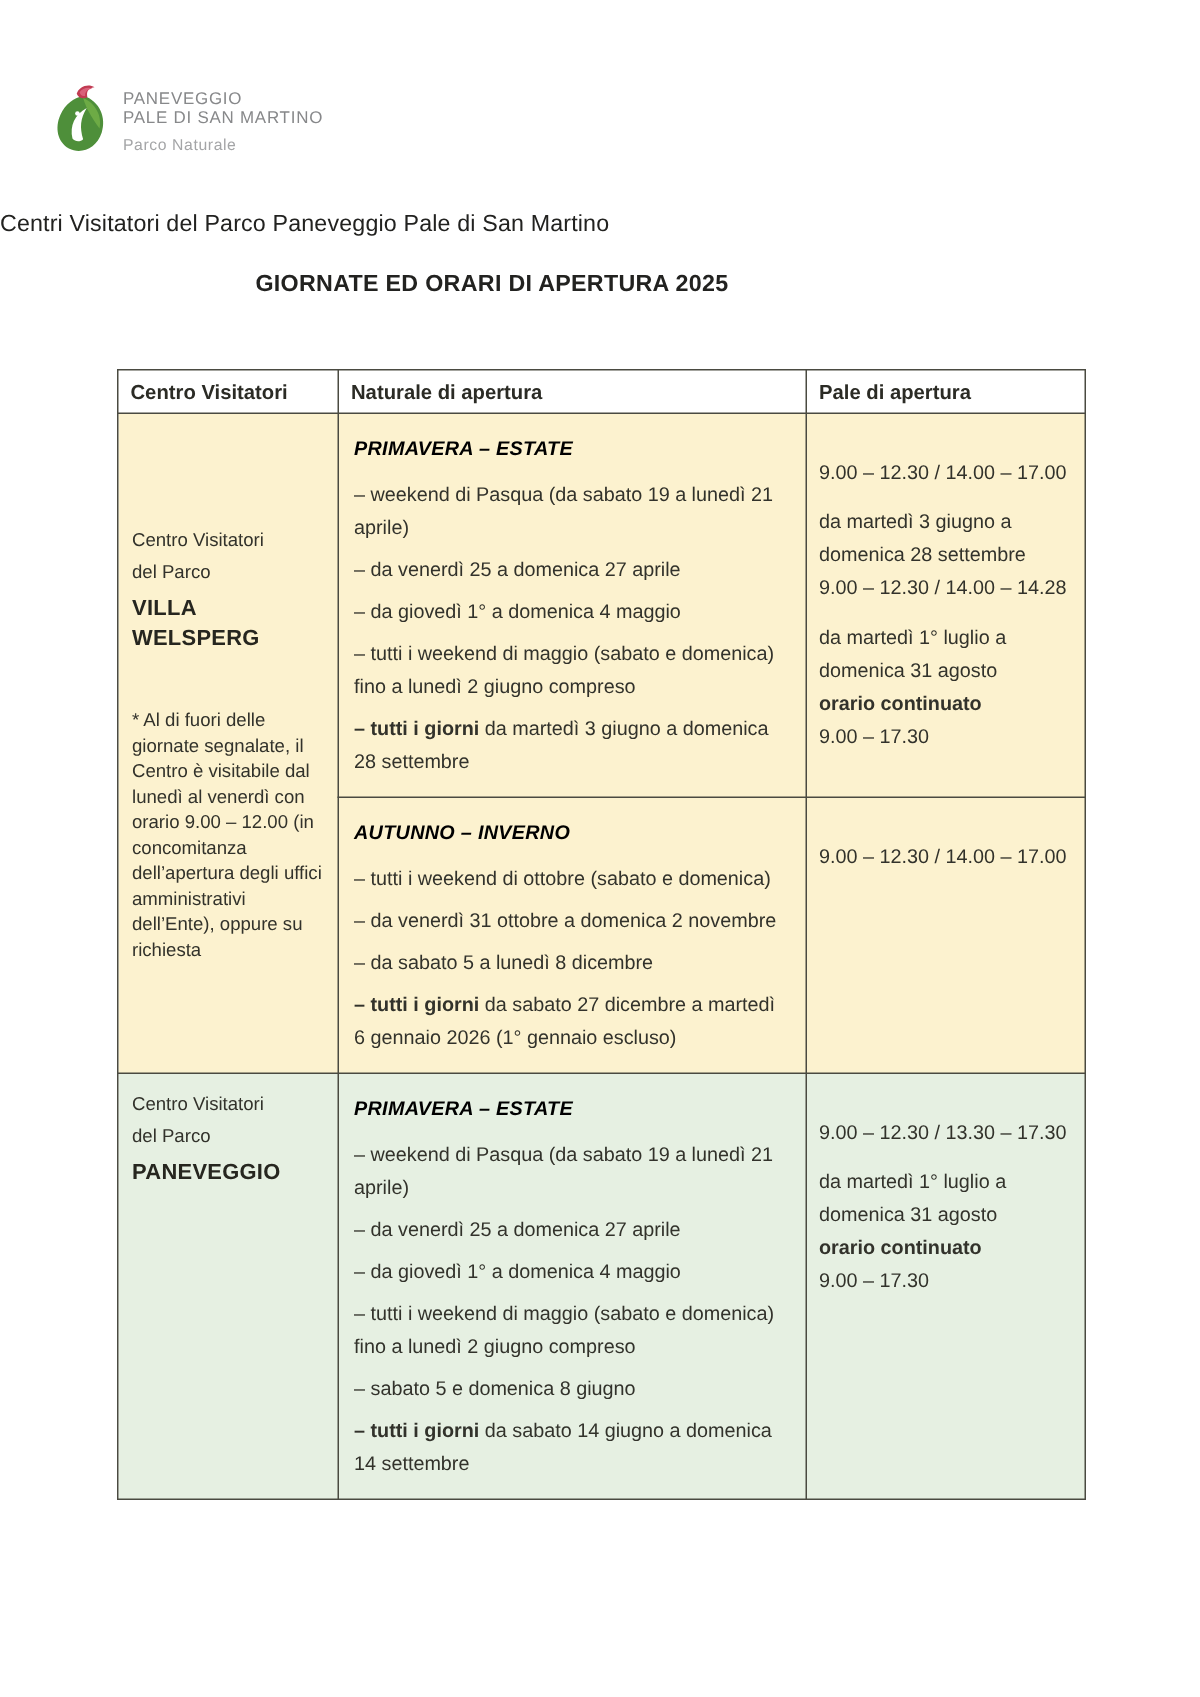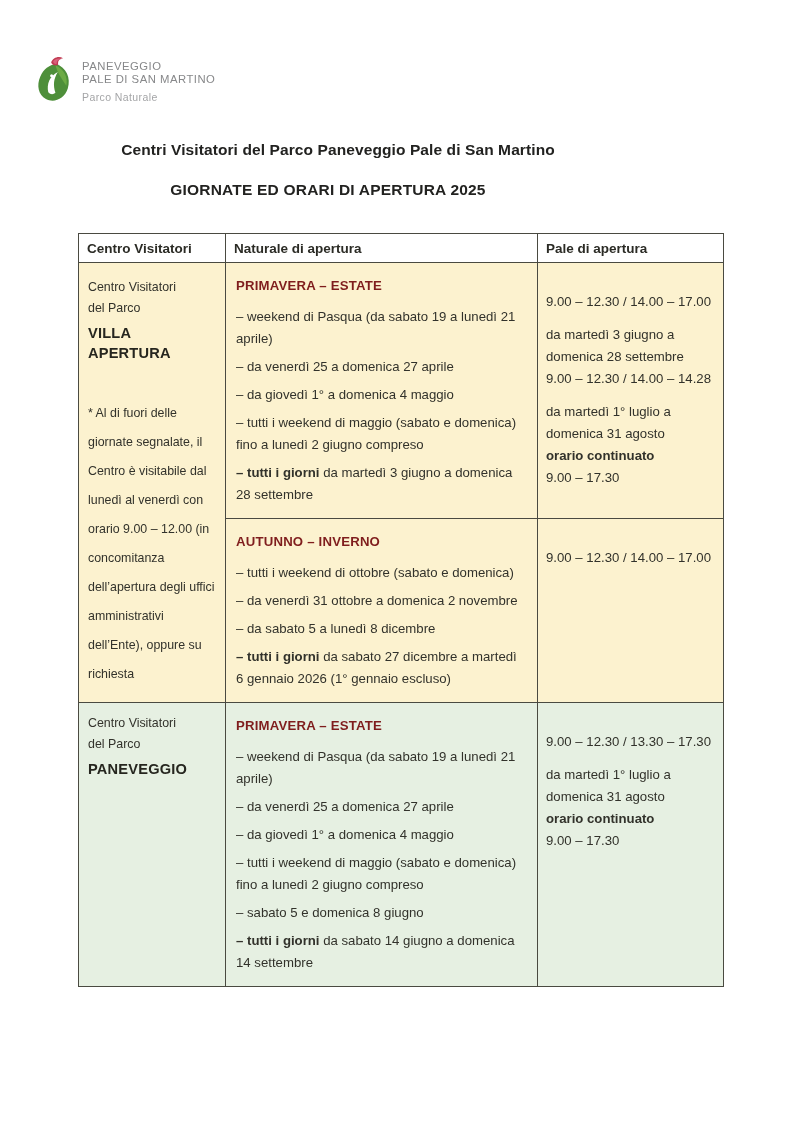--- a/index.html
+++ b/index.html
@@ -9,41 +9,41 @@
   }
   
   .logo{position:absolute;left:35px;top:56px;display:flex;align-items:flex-start;gap:9px;}
   .logo-icon{width:38px;height:48px;flex:0 0 auto;}
   .logo-text{padding-top:4px;}
   .logo-text .l1,.logo-text .l2{
     font-size:11.3px;line-height:13px;letter-spacing:.5px;color:#87888a;font-weight:400;
   }
   .logo-text .l3{font-size:10.5px;color:#a4a5a7;margin-top:5px;letter-spacing:.4px;}
   
-  .page-title{position:absolute;top:141px;left:0;width:676px;text-align:center;
-    font-size:15.5px;font-weight:700;color:#222220;letter-spacing:.1px;}
+  .page-title{position:absolute;top:141px;left:0;width:676px;text-align:left;
+    font-size:15.5px;font-weight:400;color:#222220;letter-spacing:.1px;}
   .page-subtitle{position:absolute;top:181px;left:0;width:656px;text-align:center;
     font-size:15.5px;font-weight:700;color:#222220;letter-spacing:.2px;}
   
-  table.doc{position:absolute;left:78px;top:233px;border-collapse:collapse;table-layout:fixed;}
+  table.doc{position:absolute;left:78px;top:246px;border-collapse:collapse;table-layout:fixed;}
   table.doc th,table.doc td{border:1px solid #4a4a41;}
   th{height:22px;font-size:13.5px;font-weight:700;text-align:left;
      padding:3px 8px;vertical-align:middle;background:#ffffff;color:#2b2b25;}
   td{vertical-align:top;}
   .bg-y{background:#fcf2cf;}
   .bg-g{background:#e6f0e2;}
   
   .c1{font-size:12.4px;line-height:20px;padding:10px 10px 10px 9px;}
   .c1 .intro{line-height:21px;}
   .c1 .center-name{font-size:14.6px;font-weight:700;margin-top:4px;letter-spacing:.2px;color:#26261f;}
-  .c1 .note{margin-top:36px;line-height:29px;}
+  .c1 .note{margin-top:36px;line-height:17px;}
   td.c1-mid{vertical-align:middle;}
   
   .c2{font-size:13.2px;line-height:22px;padding:10px 14px 6px 10px;}
-  .season{font-weight:700;margin:2px 0 9px 0;color:#7f1d1d;letter-spacing:.2px;}
+  .season{font-weight:700;margin:2px 0 9px 0;color:#000000;letter-spacing:.2px;font-style:italic;}
   .item{margin-bottom:6px;}
   .item b{font-weight:700;}
   .hang{padding-left:14px;text-indent:-14px;}
   
   .c3{font-size:13.2px;line-height:22px;padding:28px 6px 6px 8px;}
   .orl{white-space:normal;}
   .orl.gap{margin-top:11px;}
   .orl.bold{font-weight:700;}
 </style>
 </head>
@@ -78,21 +78,21 @@
       <tr>
     <th>Centro Visitatori</th>
     <th>Naturale di apertura</th>
     <th>Pale di apertura</th>
   </tr>
 
   <tr style="height:237px;">
     <td class="bg-y c1 c1-mid" rowspan="2">
       <div class="intro">Centro Visitatori</div>
       <div class="intro">del Parco</div>
-      <div class="center-name">VILLA APERTURA</div>
+      <div class="center-name">VILLA WELSPERG</div>
       <div class="note">* Al di fuori delle giornate segnalate, il Centro è visitabile dal lunedì al venerdì con orario 9.00 – 12.00 (in concomitanza dell’apertura degli uffici amministrativi dell’Ente), oppure su richiesta</div>
     </td>
     <td class="bg-y c2">
       <div class="season">PRIMAVERA – ESTATE</div>
       <div class="item"><b></b><span>– weekend di Pasqua (da sabato 19 a lunedì 21 aprile)</span></div>
       <div class="item"><b></b><span>– da venerdì 25 a domenica 27 aprile</span></div>
       <div class="item"><b></b><span>– da giovedì 1° a domenica 4 maggio</span></div>
       <div class="item"><b></b><span>– tutti i weekend di maggio (sabato e domenica) fino a lunedì 2 giugno compreso</span></div>
       <div class="item"><b>– tutti i giorni</b><span> da martedì 3 giugno a domenica 28 settembre</span></div>
     </td>

